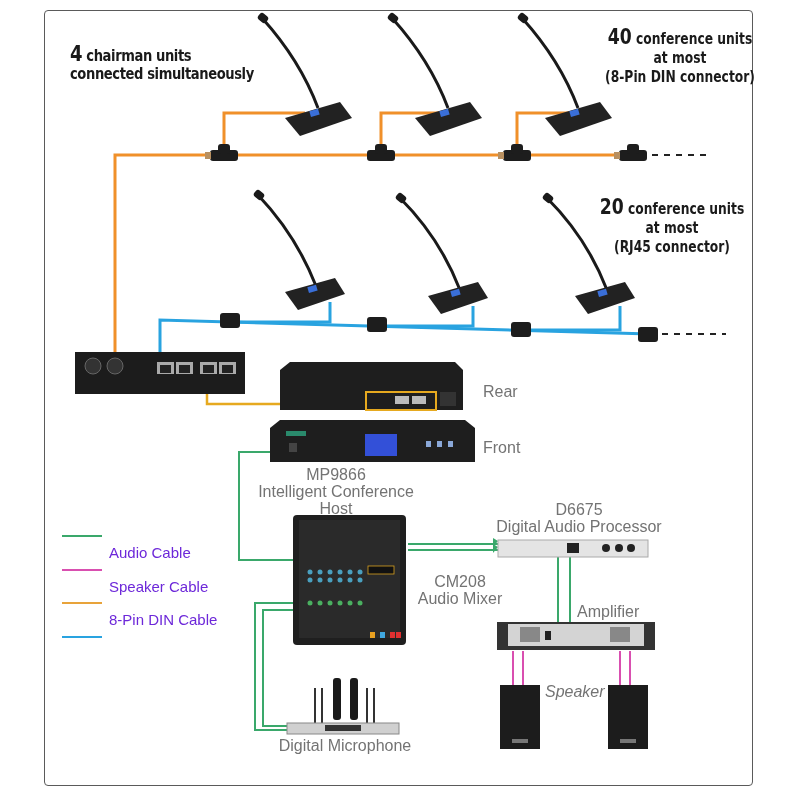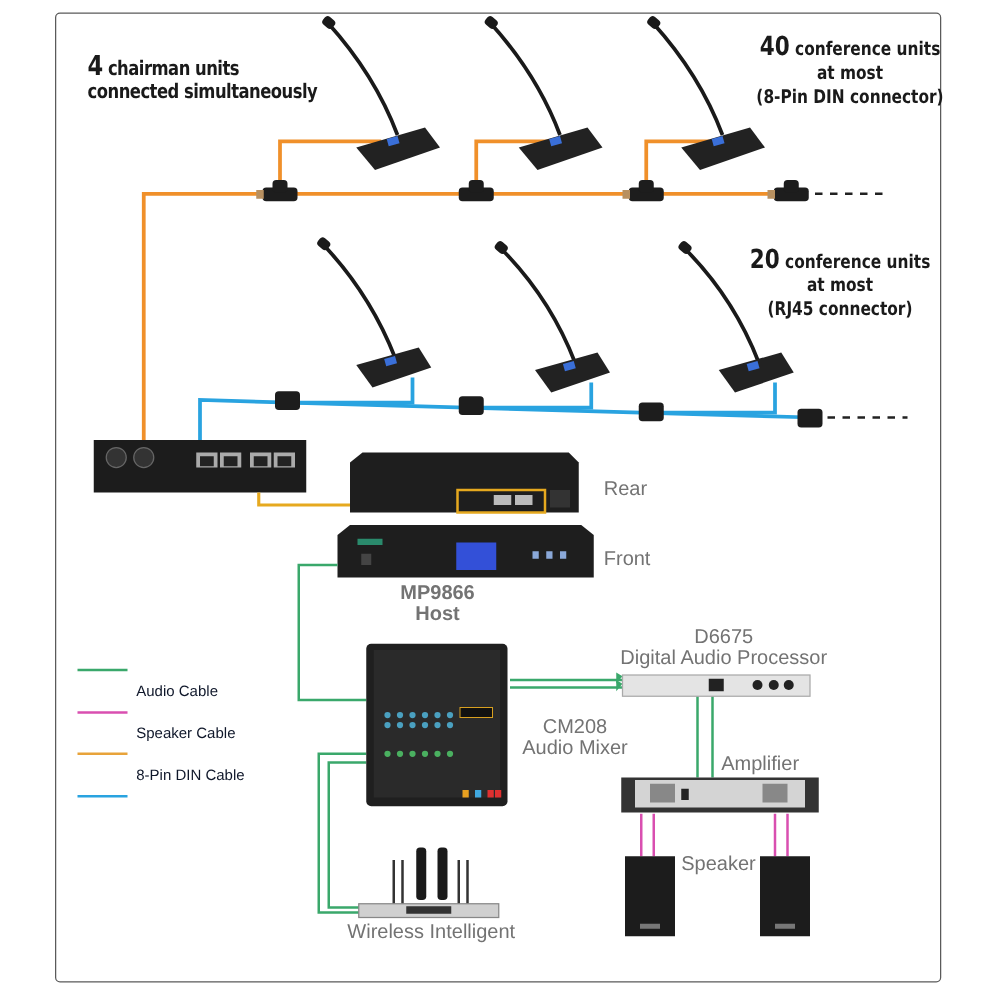--- a/index.html
+++ b/index.html
@@ -7,21 +7,21 @@
   .frame { position: absolute; left: 44px; top: 10px; width: 709px; height: 776px; border: 1.5px solid #5a5a5a; border-radius: 4px; box-sizing: border-box; }
   svg.diagram { position: absolute; left: 0; top: 0; width: 800px; height: 800px; }
   .bold-label { position: absolute; font-family: "DejaVu Sans", sans-serif; font-weight: bold; color: #1a1a1a; letter-spacing: -0.5px; line-height: 18px; transform: scaleX(0.82); transform-origin: left top; }
   .bold-label .big { font-size: 22px; }
   .bold-label .sm { font-size: 16px; }
   .right-label { position: absolute; text-align: center; font-family: "DejaVu Sans", sans-serif; font-weight: bold; color: #1a1a1a; line-height: 19px; font-size: 15px; transform: scaleX(0.82); transform-origin: center top; }
   .right-label .big { font-size: 21px; }
   .dev-label { position: absolute; font-size: 16px; color: #737373; text-align: center; line-height: 17px; white-space: nowrap; }
   .legend { position: absolute; left: 60px; top: 524px; }
   .legend-item { position: relative; height: 33.5px; display: flex; align-items: center; }
-  .legend-text { font-size: 12px; color: #0f172a; margin-top: 24px; }
+  .legend-text { font-size: 15px; color: #6d28d9; margin-top: 24px; }
 </style>
 </head>
 <body>
 
 <div class="frame"></div>
 
 <svg class="diagram" viewBox="0 0 800 800" xmlns="http://www.w3.org/2000/svg">
 
   <g fill="none" stroke="#f0902a" stroke-width="3">
     <polyline points="115,368 115,155 620,155"></polyline>
@@ -262,40 +262,41 @@
 
 <div class="right-label" style="left:572px; top:198px; width:200px;">
   <div><span class="big">20</span> <span>conference units</span></div>
   <div>at most</div>
   <div>(RJ45 connector)</div>
 </div>
 
 <div class="dev-label" style="left:483px; top:383px;">Rear</div>
 <div class="dev-label" style="left:483px; top:439px;">Front</div>
 
-<div class="dev-label" style="left:250px; top:466px; width:200px;font-weight:bold;">
+<div class="dev-label" style="left:236px; top:466px; width:200px;">
   <div>MP9866</div>
+  <div>Intelligent Conference</div>
   <div>Host</div>
 </div>
 
 <div class="dev-label" style="left:479px; top:501px; width:200px;">
   <div>D6675</div>
   <div>Digital Audio Processor</div>
 </div>
 
 <div class="dev-label" style="left:410px; top:573px; width:100px;">
   <div>CM208</div>
   <div>Audio Mixer</div>
 </div>
 
 <div class="dev-label" style="left:577px; top:603px;">Amplifier</div>
-<div class="dev-label" style="left:545px; top:683px;">Speaker</div>
+<div class="dev-label" style="left:545px; top:683px;font-style:italic;">Speaker</div>
 
 <div class="dev-label" style="left:245px; top:737px; width:200px;">
-  <div>Wireless Intelligent</div>
+  <div>Digital Microphone</div>
 </div>
 
 <div class="legend" style="left:109px;">
   <div class="legend-item">
       <span class="legend-text">Audio Cable</span>
     </div>
   <div class="legend-item">
       <span class="legend-text">Speaker Cable</span>
     </div>
   <div class="legend-item">

